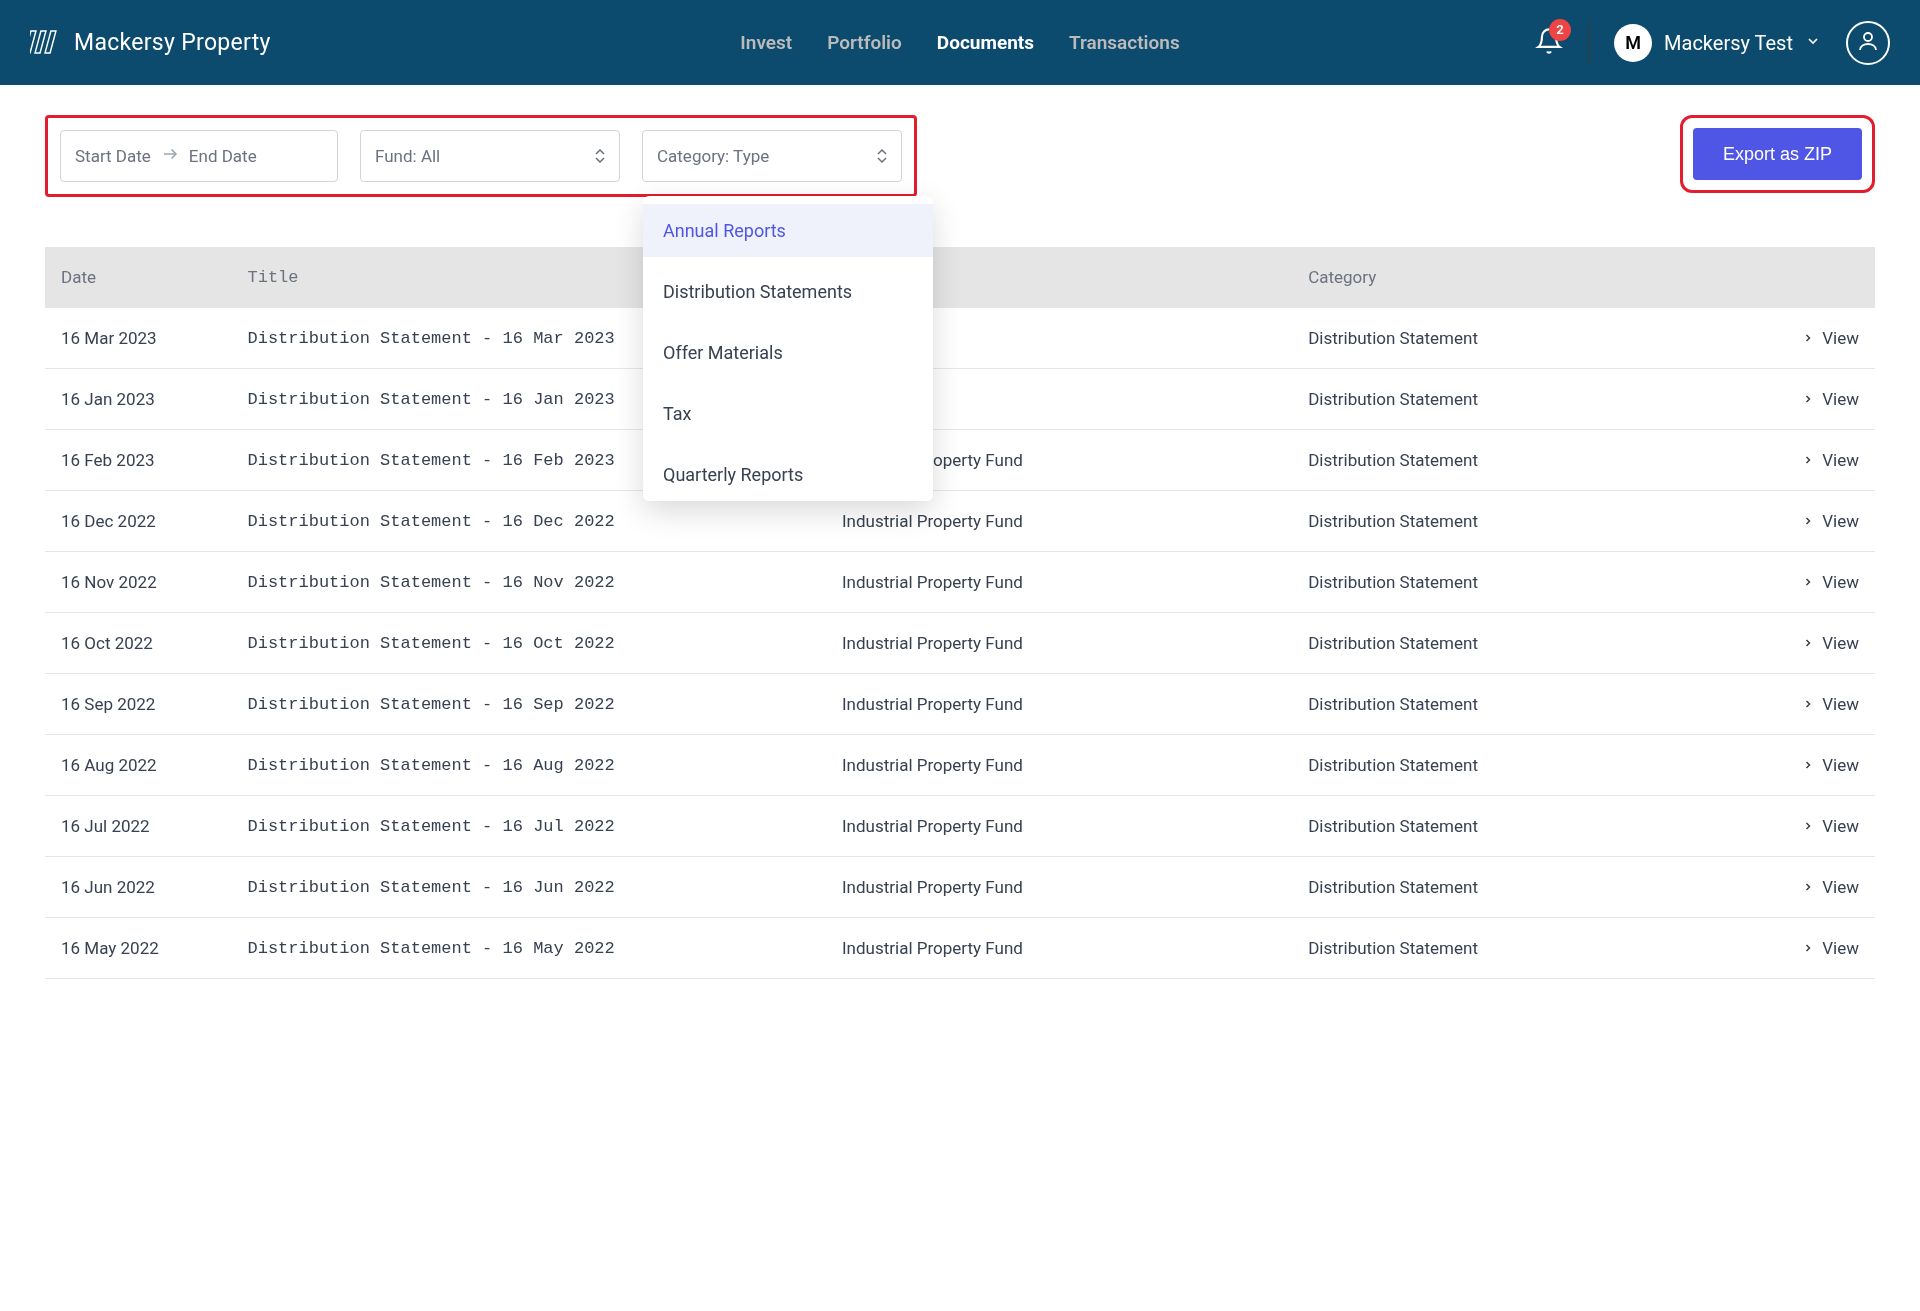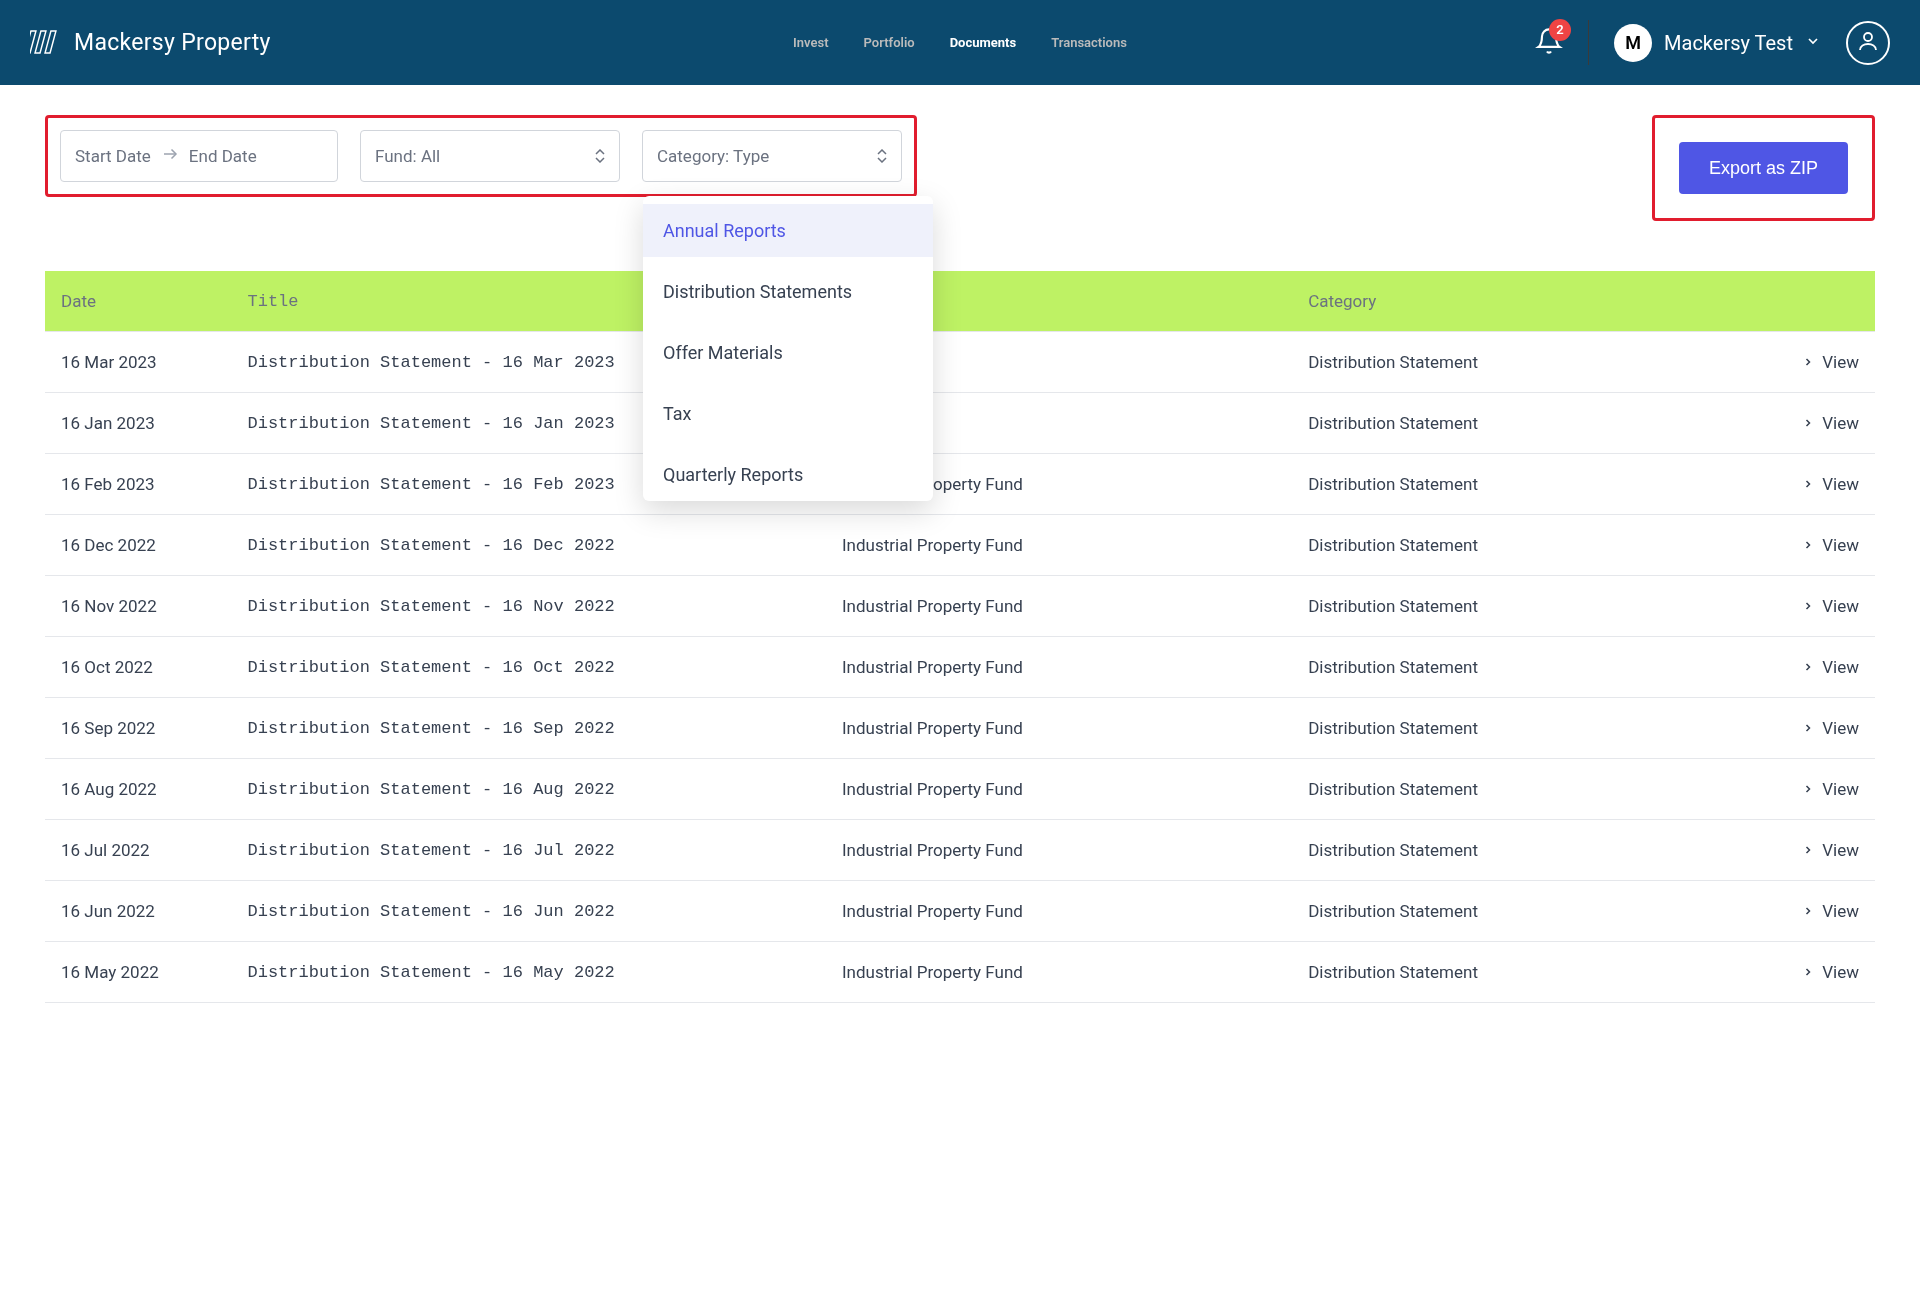--- a/index.html
+++ b/index.html
@@ -37,21 +37,21 @@
     .main-nav {
       display: flex;
       gap: 35px;
       position: absolute;
       left: 50%;
       transform: translateX(-50%);
     }
     .main-nav a {
       color: #bbbbbb;
       text-decoration: none;
-      font-size: 13px;
+      font-size: 19px;
       font-weight: 600;
     }
     .main-nav a.active {
       color: #ffffff;
       font-weight: 700;
     }
     .header-right {
       display: flex;
       align-items: center;
       gap: 25px;
@@ -124,22 +124,22 @@
     .filter-left {
       display: flex;
       gap: 22px;
       border: 3px solid #e11d2e;
       border-radius: 4px;
       padding: 12px;
       position: relative;
     }
     .filter-right {
       border: 3px solid #e11d2e;
-      border-radius: 4px;
-      padding: 24px;
+      border-radius: 12px;
+      padding: 10px;
     }
     .filter-control {
       height: 52px;
       border: 1px solid #d1d5db;
       border-radius: 4px;
       background: #ffffff;
       padding: 0 14px;
       display: flex;
       align-items: center;
       color: #6b7280;
@@ -192,21 +192,21 @@
       height: 52px;
       font-size: 18px;
       font-weight: 500;
       cursor: pointer;
     }
     .documents-table {
       width: 100%;
       border-collapse: collapse;
     }
     .documents-table thead {
-      background: #bef264;
+      background: #e5e5e5;
     }
     .documents-table th {
       text-align: left;
       padding: 20px 16px;
       font-weight: 400;
       color: #6b7280;
       font-size: 17px;
       border-bottom: 1px solid #e5e7eb;
     }
     .documents-table td {

